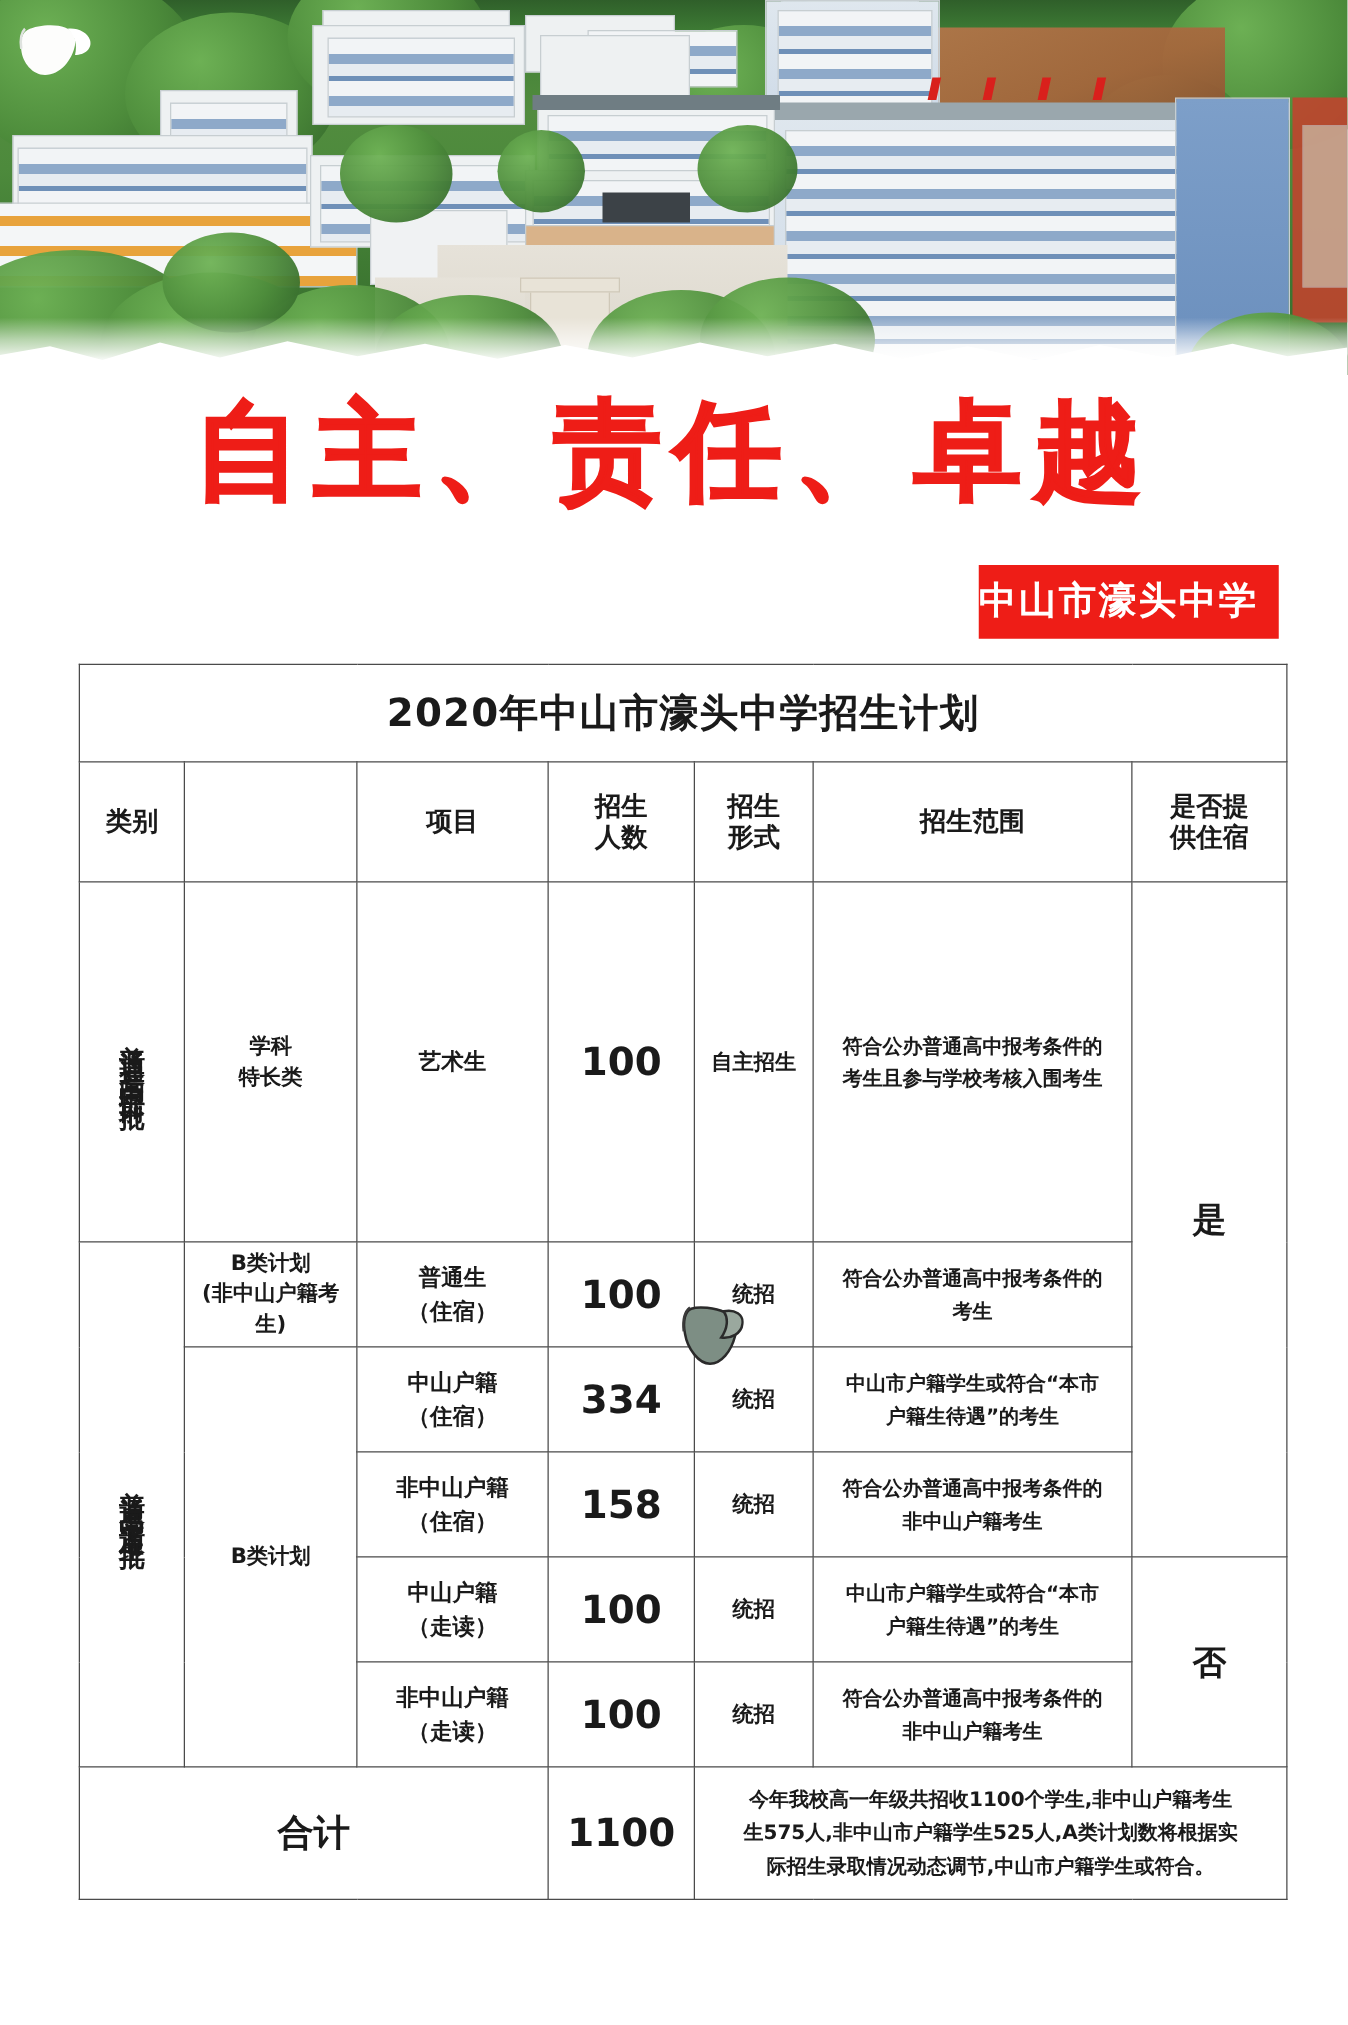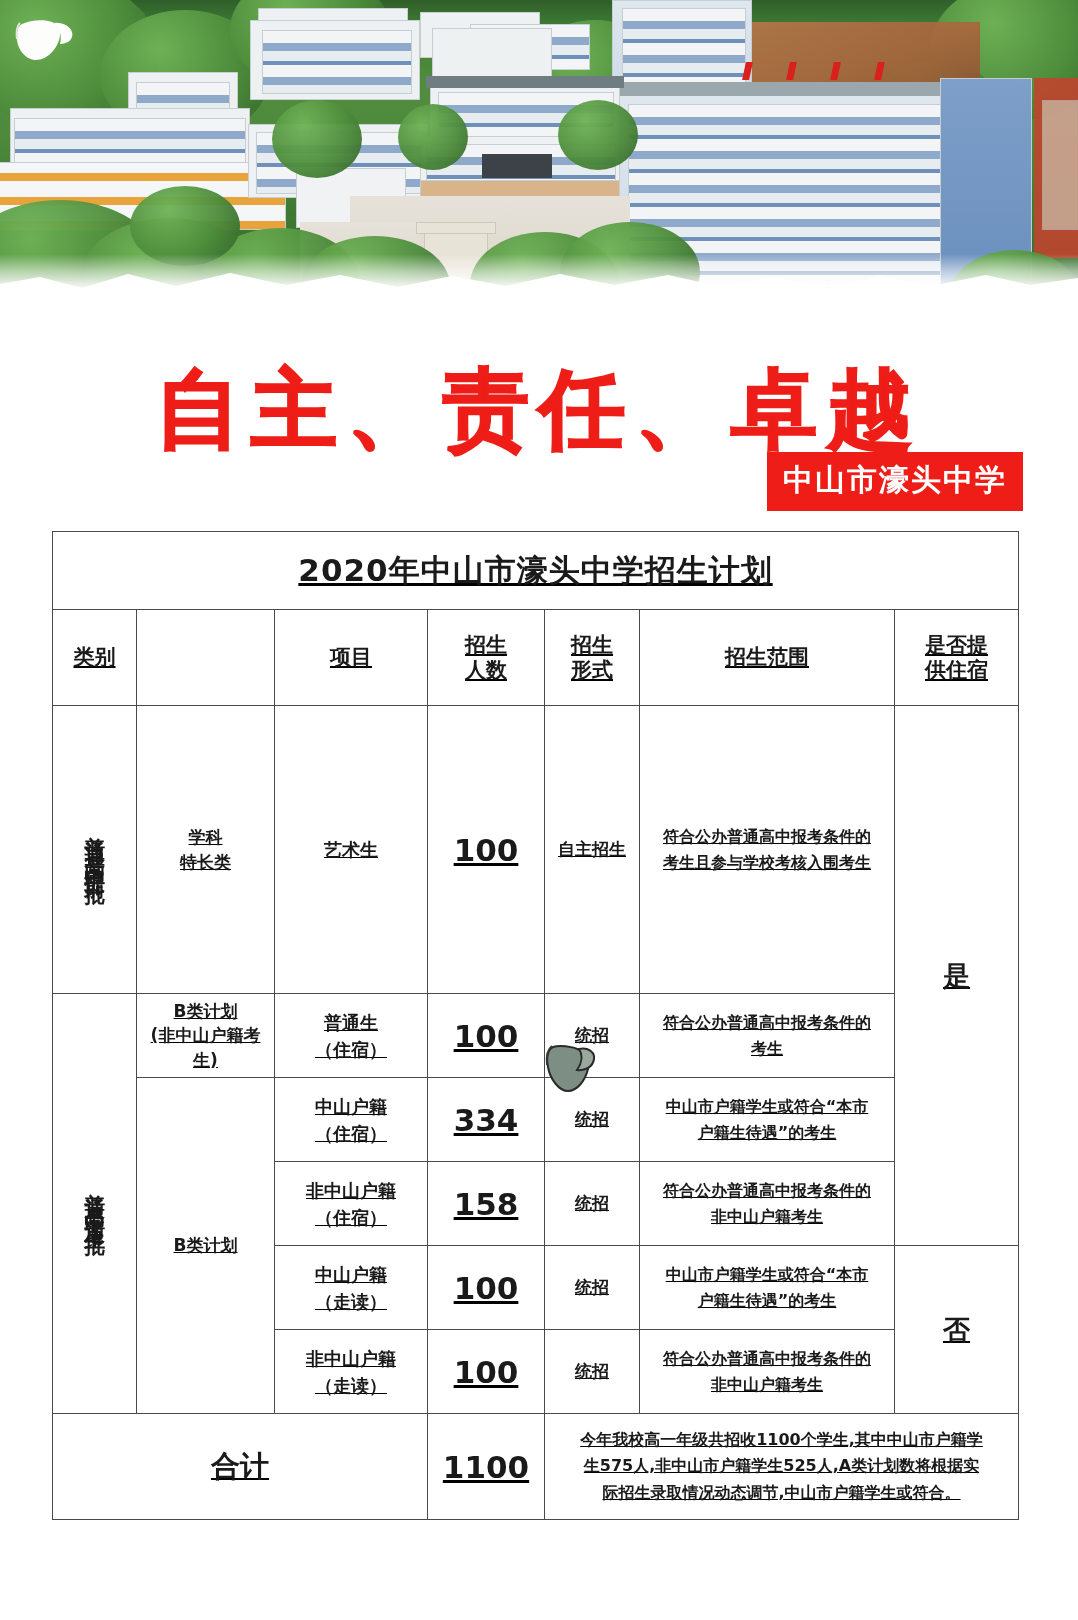--- a/index.html
+++ b/index.html
@@ -62,36 +62,35 @@
   
   .slogan{
     position:absolute; left:0; top:318px; width:1078px;
     text-align:center;
     font-family:"DejaVu Sans","Liberation Sans",sans-serif;
     font-weight:bold;
     font-size:86px;
     letter-spacing:10px;
     color:#ee1d17;
     line-height:1;
-    margin-top:48px;
     -webkit-text-stroke:2px #ee1d17;
   }
 
   
   .badge{
     position:absolute; right:55px; top:452px;
     background:#ee1d17; color:#ffffff;
     font-weight:bold; font-size:30px; letter-spacing:2px;
-    padding:8px 16px 10px 16px;
+    padding:8px 16px 10px 0;
     font-family:"DejaVu Sans","Liberation Sans",sans-serif;
   }
 
   
   .table-wrap{
-    position:absolute; left:52px; top:531px; width:966px;text-decoration:underline;
+    position:absolute; left:63px; top:531px; width:966px;
   }
   table.plan{
     width:966px; border-collapse:collapse;
     table-layout:fixed;
     font-family:"DejaVu Sans","Liberation Sans",sans-serif;
     color:#1a1a1a;
   }
   table.plan td{
     border:1.5px solid #4a4a4a;
     text-align:center; vertical-align:middle;
@@ -363,21 +362,21 @@
     <td class="scope-cell">
       <div>符合公办普通高中报考条件的</div>
       <div>非中山户籍考生</div>
     </td>
   </tr>
 
   <tr>
     <td class="total-label" colspan="3" style="height:106px">合计</td>
     <td class="total-num">1100</td>
     <td class="note-cell" colspan="3">
-      <div>今年我校高一年级共招收1100个学生,其中中山市户籍学</div>
+      <div>今年我校高一年级共招收1100个学生,非中山户籍考生</div>
       <div>生575人,非中山市户籍学生525人,A类计划数将根据实</div>
       <div>际招生录取情况动态调节,中山市户籍学生或符合。</div>
     </td>
   </tr>
 </tbody>
     </table>
 </div>
 
 <svg class="mask-cursor" viewBox="0 0 56 52">
   <path d="M14,4 C9,6 7,14 9,24 C11,36 20,48 29,48 C38,48 46,38 49,26

